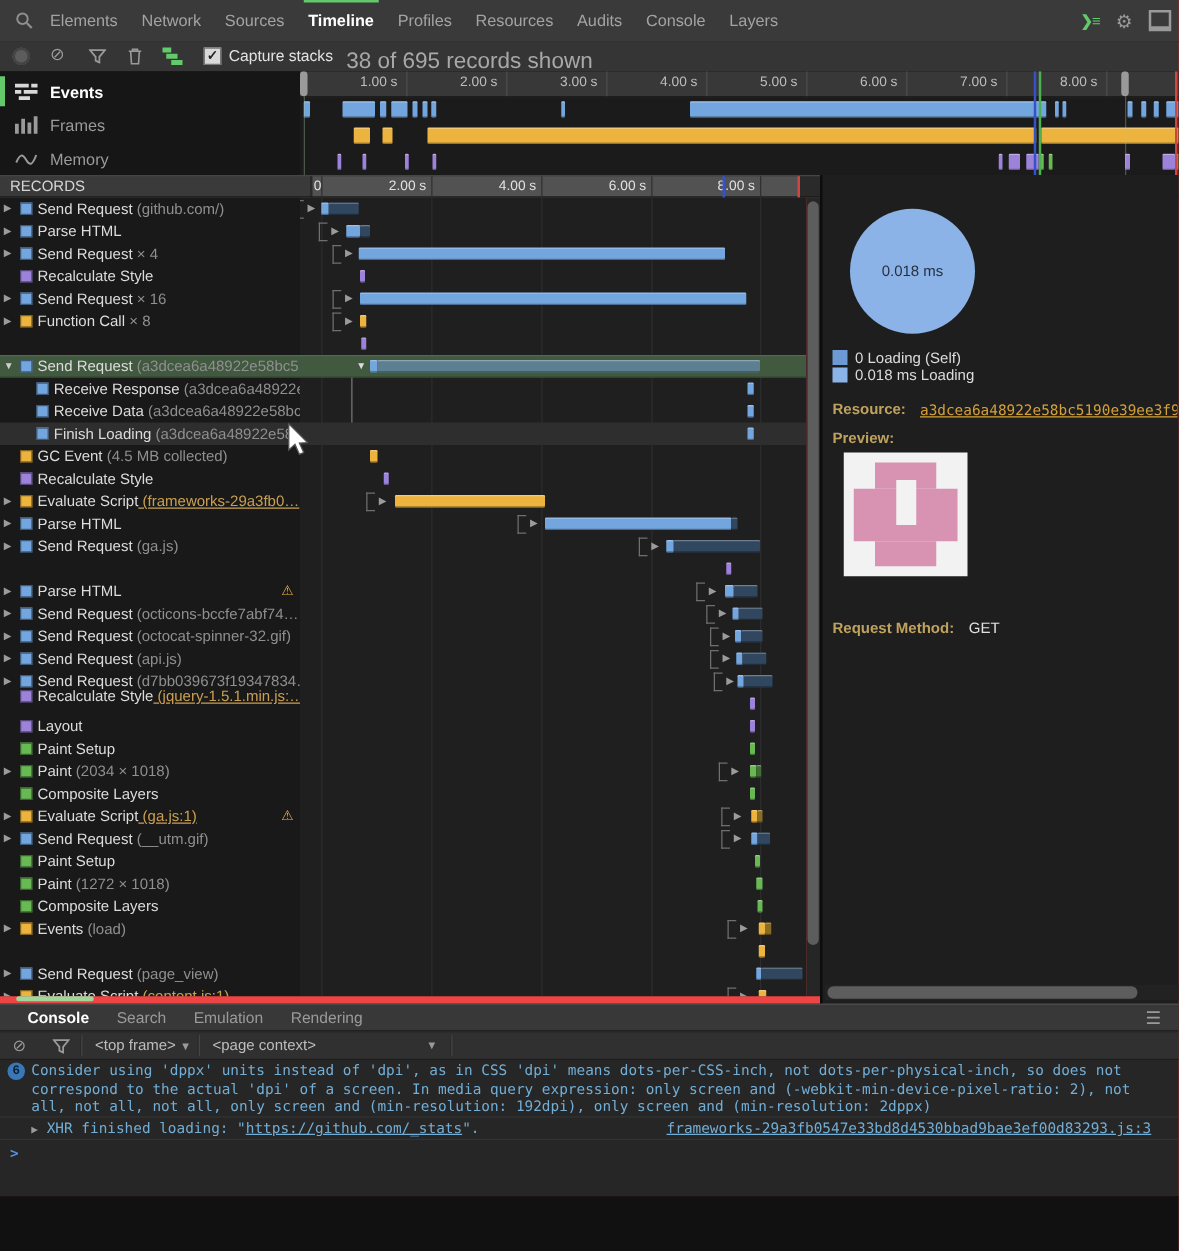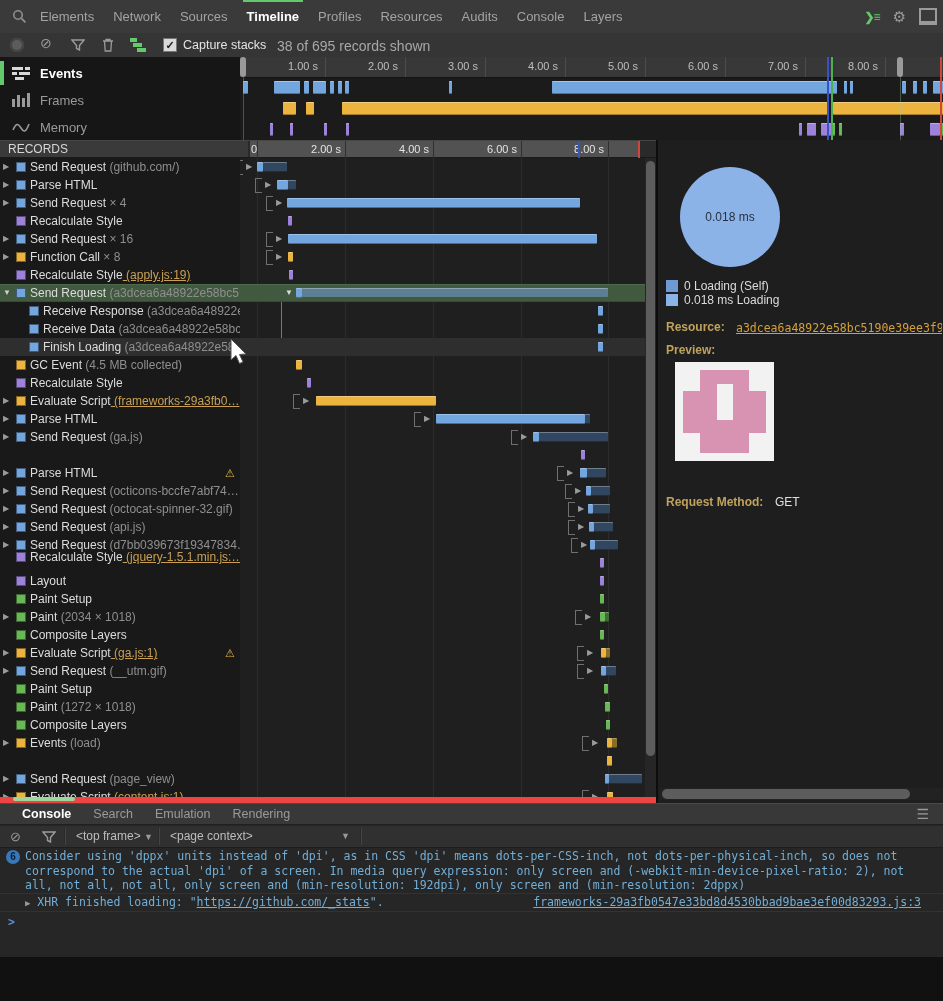--- a/index.html
+++ b/index.html
@@ -117,21 +117,21 @@
         <path d="M1 3 H11 M4 3 V1.5 H8 V3 M2.5 3 L3.2 13 H8.8 L9.5 3" fill="none" stroke="#9a9a9a" stroke-width="1.3"></path>
       </svg>
     <span class="tbtn" style="left:130px;top:5px;width:16px;height:14px;background:
       linear-gradient(#0000,#0000);box-shadow:0 0 0 0 #000;">
       <span style="position:absolute;left:0;top:0;width:7px;height:4px;background:#63c96a;"></span>
       <span style="position:absolute;left:3px;top:5px;width:9px;height:4px;background:#63c96a;"></span>
       <span style="position:absolute;left:7px;top:10px;width:9px;height:4px;background:#63c96a;"></span>
     </span>
     <span class="tbtn" style="left:163px;top:5px;width:12px;height:12px;background:#d9d9d9;border:1px solid #777;color:#222;font-size:11px;font-weight:bold;line-height:12px;text-align:center;">✓</span>
     <span class="tbtn" style="left:183px;top:5px;font-size:12.5px;color:#e3e3e3;">Capture stacks</span>
-    <span class="tbtn" style="left:277px;top:5px;font-size:14px;color:#a8a8a8;">38 of 695 records shown</span>
+    <span class="tbtn" style="left:277px;top:5px;font-size:18px;color:#a8a8a8;">38 of 695 records shown</span>
   </div>
 
   <div class="abs" id="sidebar">
       <div class="side-item active" style="top: 3px;">
         <div style="position: relative; width: 18px; height: 14px; flex: 0 0 18px;">
           <div style="position: absolute; left: 0px; top: 1px; width: 11px; height: 3px; background: rgb(216, 216, 216);"></div>
           <div style="position: absolute; left: 13px; top: 1px; width: 5px; height: 3px; background: rgb(216, 216, 216);"></div>
           <div style="position: absolute; left: 0px; top: 6px; width: 5px; height: 3px; background: rgb(216, 216, 216);"></div>
           <div style="position: absolute; left: 7px; top: 6px; width: 11px; height: 3px; background: rgb(216, 216, 216);"></div>
           <div style="position: absolute; left: 3px; top: 11px; width: 9px; height: 3px; background: rgb(216, 216, 216);"></div>
@@ -261,24 +261,20 @@
       <div class="lrow" style="top: 72px;">
         <div class="disc" style="left: 3px;">▶</div>
         <div class="sq" style="left: 16px; background: rgb(115, 166, 222);"></div>
         <div class="rname" style="left: 30px;"><span>Send Request</span><span class="rdet"> × 16</span></div>
       </div>
       <div class="lrow" style="top: 90px;">
         <div class="disc" style="left: 3px;">▶</div>
         <div class="sq" style="left: 16px; background: rgb(236, 180, 63);"></div>
         <div class="rname" style="left: 30px;"><span>Function Call</span><span class="rdet"> × 8</span></div>
       </div>
-      <div class="lrow" style="top: 108px;">
-        <div class="sq" style="left: 16px; background: rgb(156, 130, 216);"></div>
-        <div class="rname" style="left: 30px;"><span>Recalculate Style</span><span class="rlink"> (apply.js:19)</span></div>
-      </div>
       <div class="lrow sel" style="top: 126px;">
         <div class="disc" style="left: 3px; color: rgb(207, 207, 207);">▼</div>
         <div class="sq" style="left: 16px; background: rgb(115, 166, 222);"></div>
         <div class="rname" style="left: 30px;"><span>Send Request</span><span class="rdet"> (a3dcea6a48922e58bc5…</span></div>
       </div>
       <div class="lrow" style="top: 144px;">
         <div class="sq" style="left: 29px; background: rgb(115, 166, 222);"></div>
         <div class="rname" style="left: 43px;"><span>Receive Response</span><span class="rdet"> (a3dcea6a48922e…</span></div>
       </div>
       <div class="lrow" style="top: 162px;">

